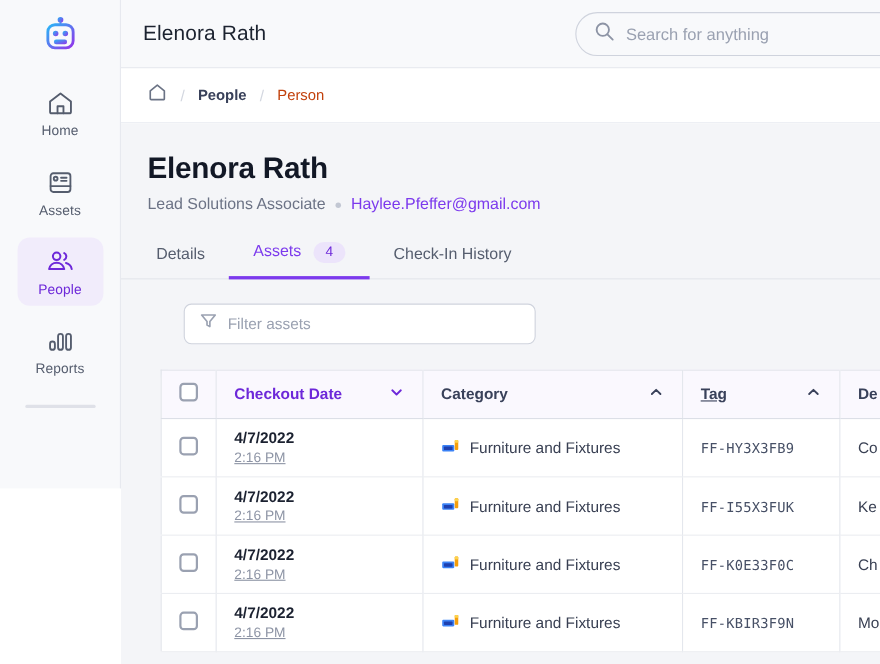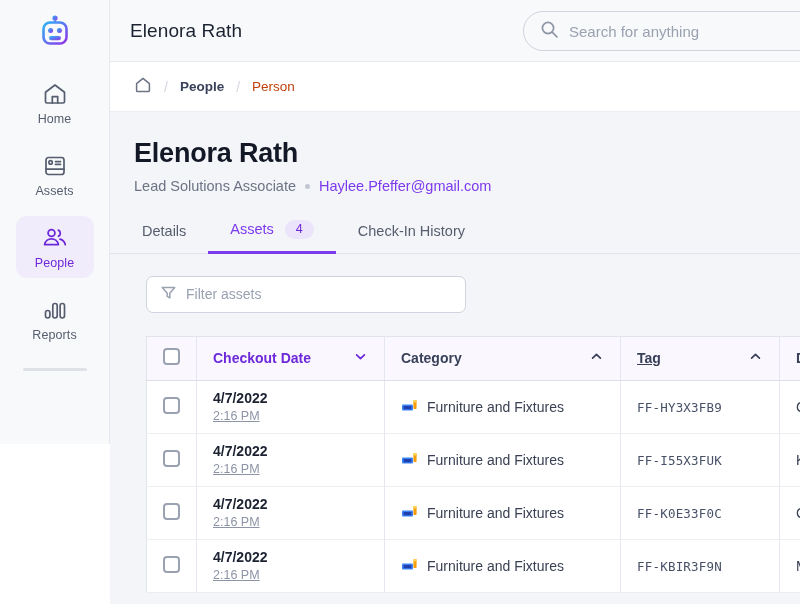--- a/index.html
+++ b/index.html
@@ -94,21 +94,21 @@
   .tab.active { color: #7c3aed; border-bottom-color: #7c3aed; }
   .tab-badge {
     background: #ece4fb; color: #6d28d9; font-size: 12.5px;
     border-radius: 11px; padding: 3px 11px; line-height: 1;
   }
 
   .filterwrap { padding: 22px 0 0 36px; }
   .filterbox {
     width: 320px; height: 37px;
     border: 1px solid #cfd3dd; border-radius: 7px; background: #fff;
-    display: flex; align-items: center; gap: 9px; padding: 0 13px;
+    display: flex; align-items: center; gap: 9px; padding: 0 13px; margin-left: 21px;
   }
   .filter-ph { font-size: 14px; color: #9aa1b1; }
 
   
   .tablewrap { padding-left: 36px; margin-top: 23px; }
   .table {
     background: #fff; border: 1px solid #e1e4ea;
     border-top-left-radius: 8px; border-right: none;
     width: 760px; border-collapse: collapse; table-layout: fixed;
   }
@@ -116,21 +116,21 @@
   .table thead th {
     background: #faf8fe; height: 44px; padding: 0 16px;
     font-size: 14px; font-weight: 700; color: #39415a;
     border-bottom: 1px solid #dcdfe7; vertical-align: middle;
   }
   .table thead th.sorted { color: #6d28d9; }
   .th-inner { display: flex; align-items: center; justify-content: space-between; }
   .col-check { width: 50px; padding: 0 !important; text-align: center !important; }
   .col-date { width: 188px; }
   .col-cat  { width: 236px; }
-  .col-tag  { width: 159px; text-decoration: underline; }
+  .col-tag  { width: 143px; text-decoration: underline; }
   .col-desc { width: 143px; }
   .table tbody td {
     height: 53px; padding: 0 16px; border-bottom: 1px solid #ebedf1;
     vertical-align: middle; font-size: 14px; color: #2c3242;
   }
   .cell-check { text-align: center; }
   .cbox {
     width: 17px; height: 17px; border: 2px solid #9aa1b1;
     border-radius: 4px; display: inline-block; background: #fff; cursor: pointer;
   }

